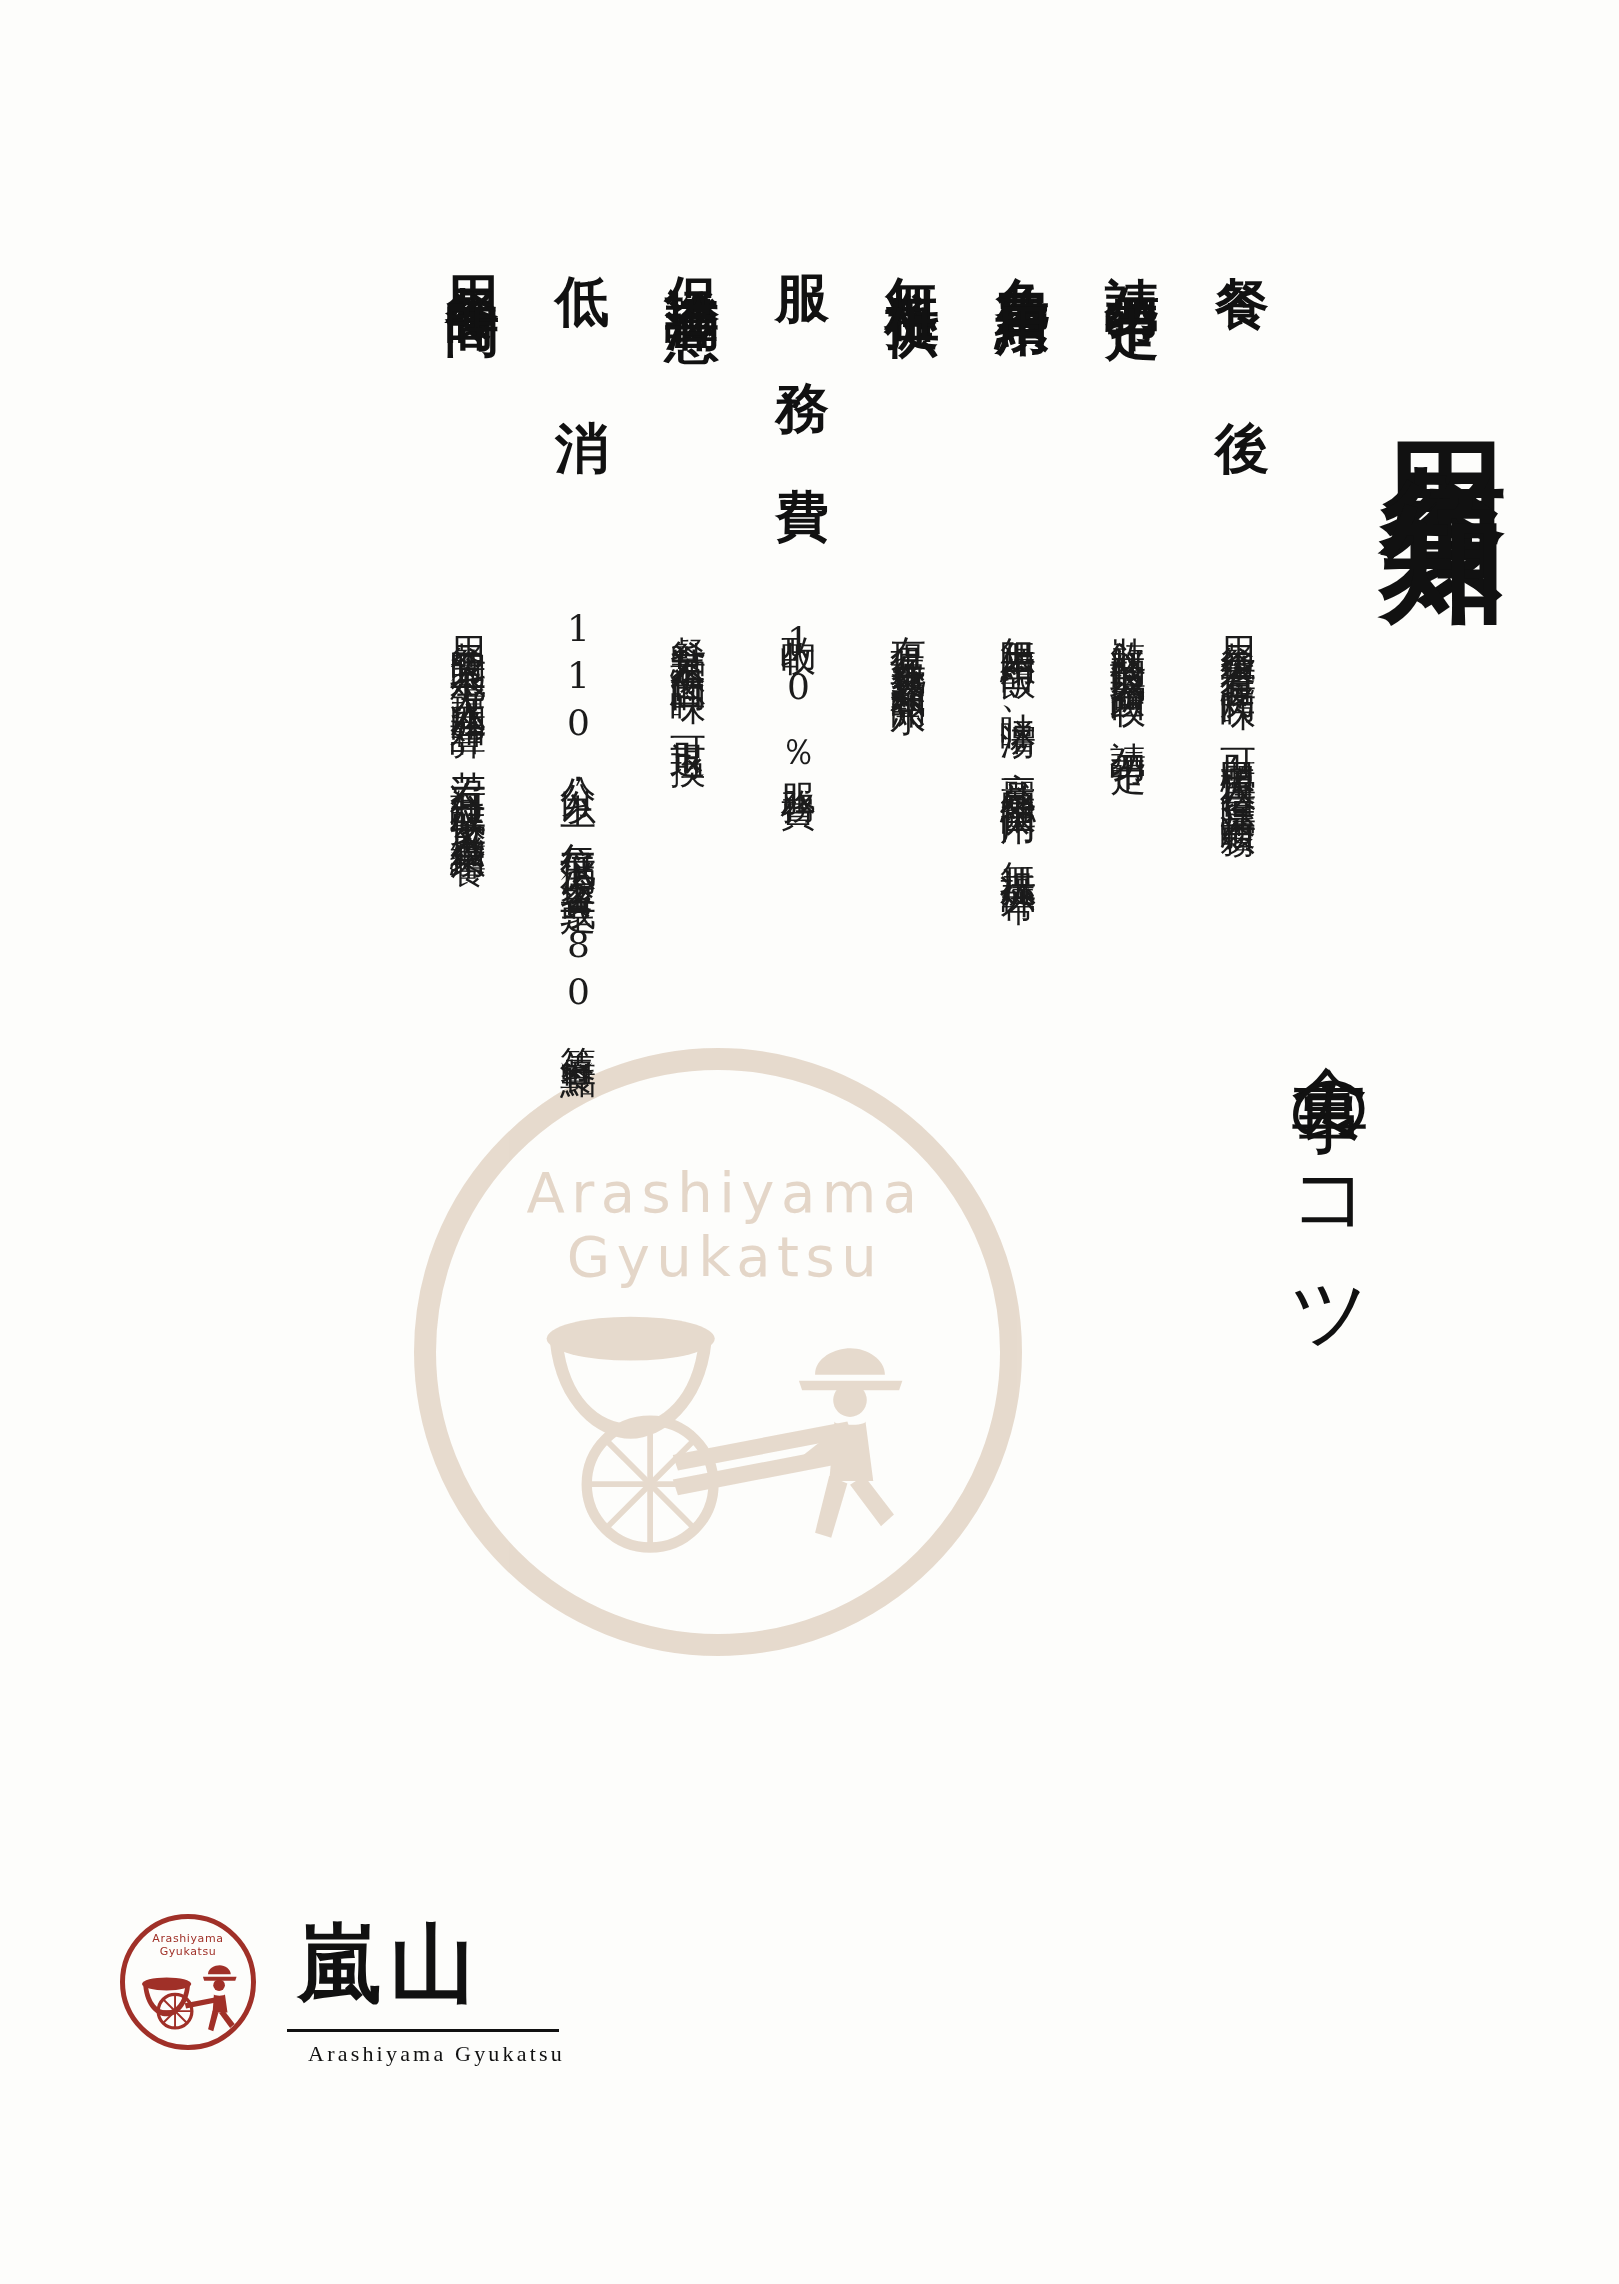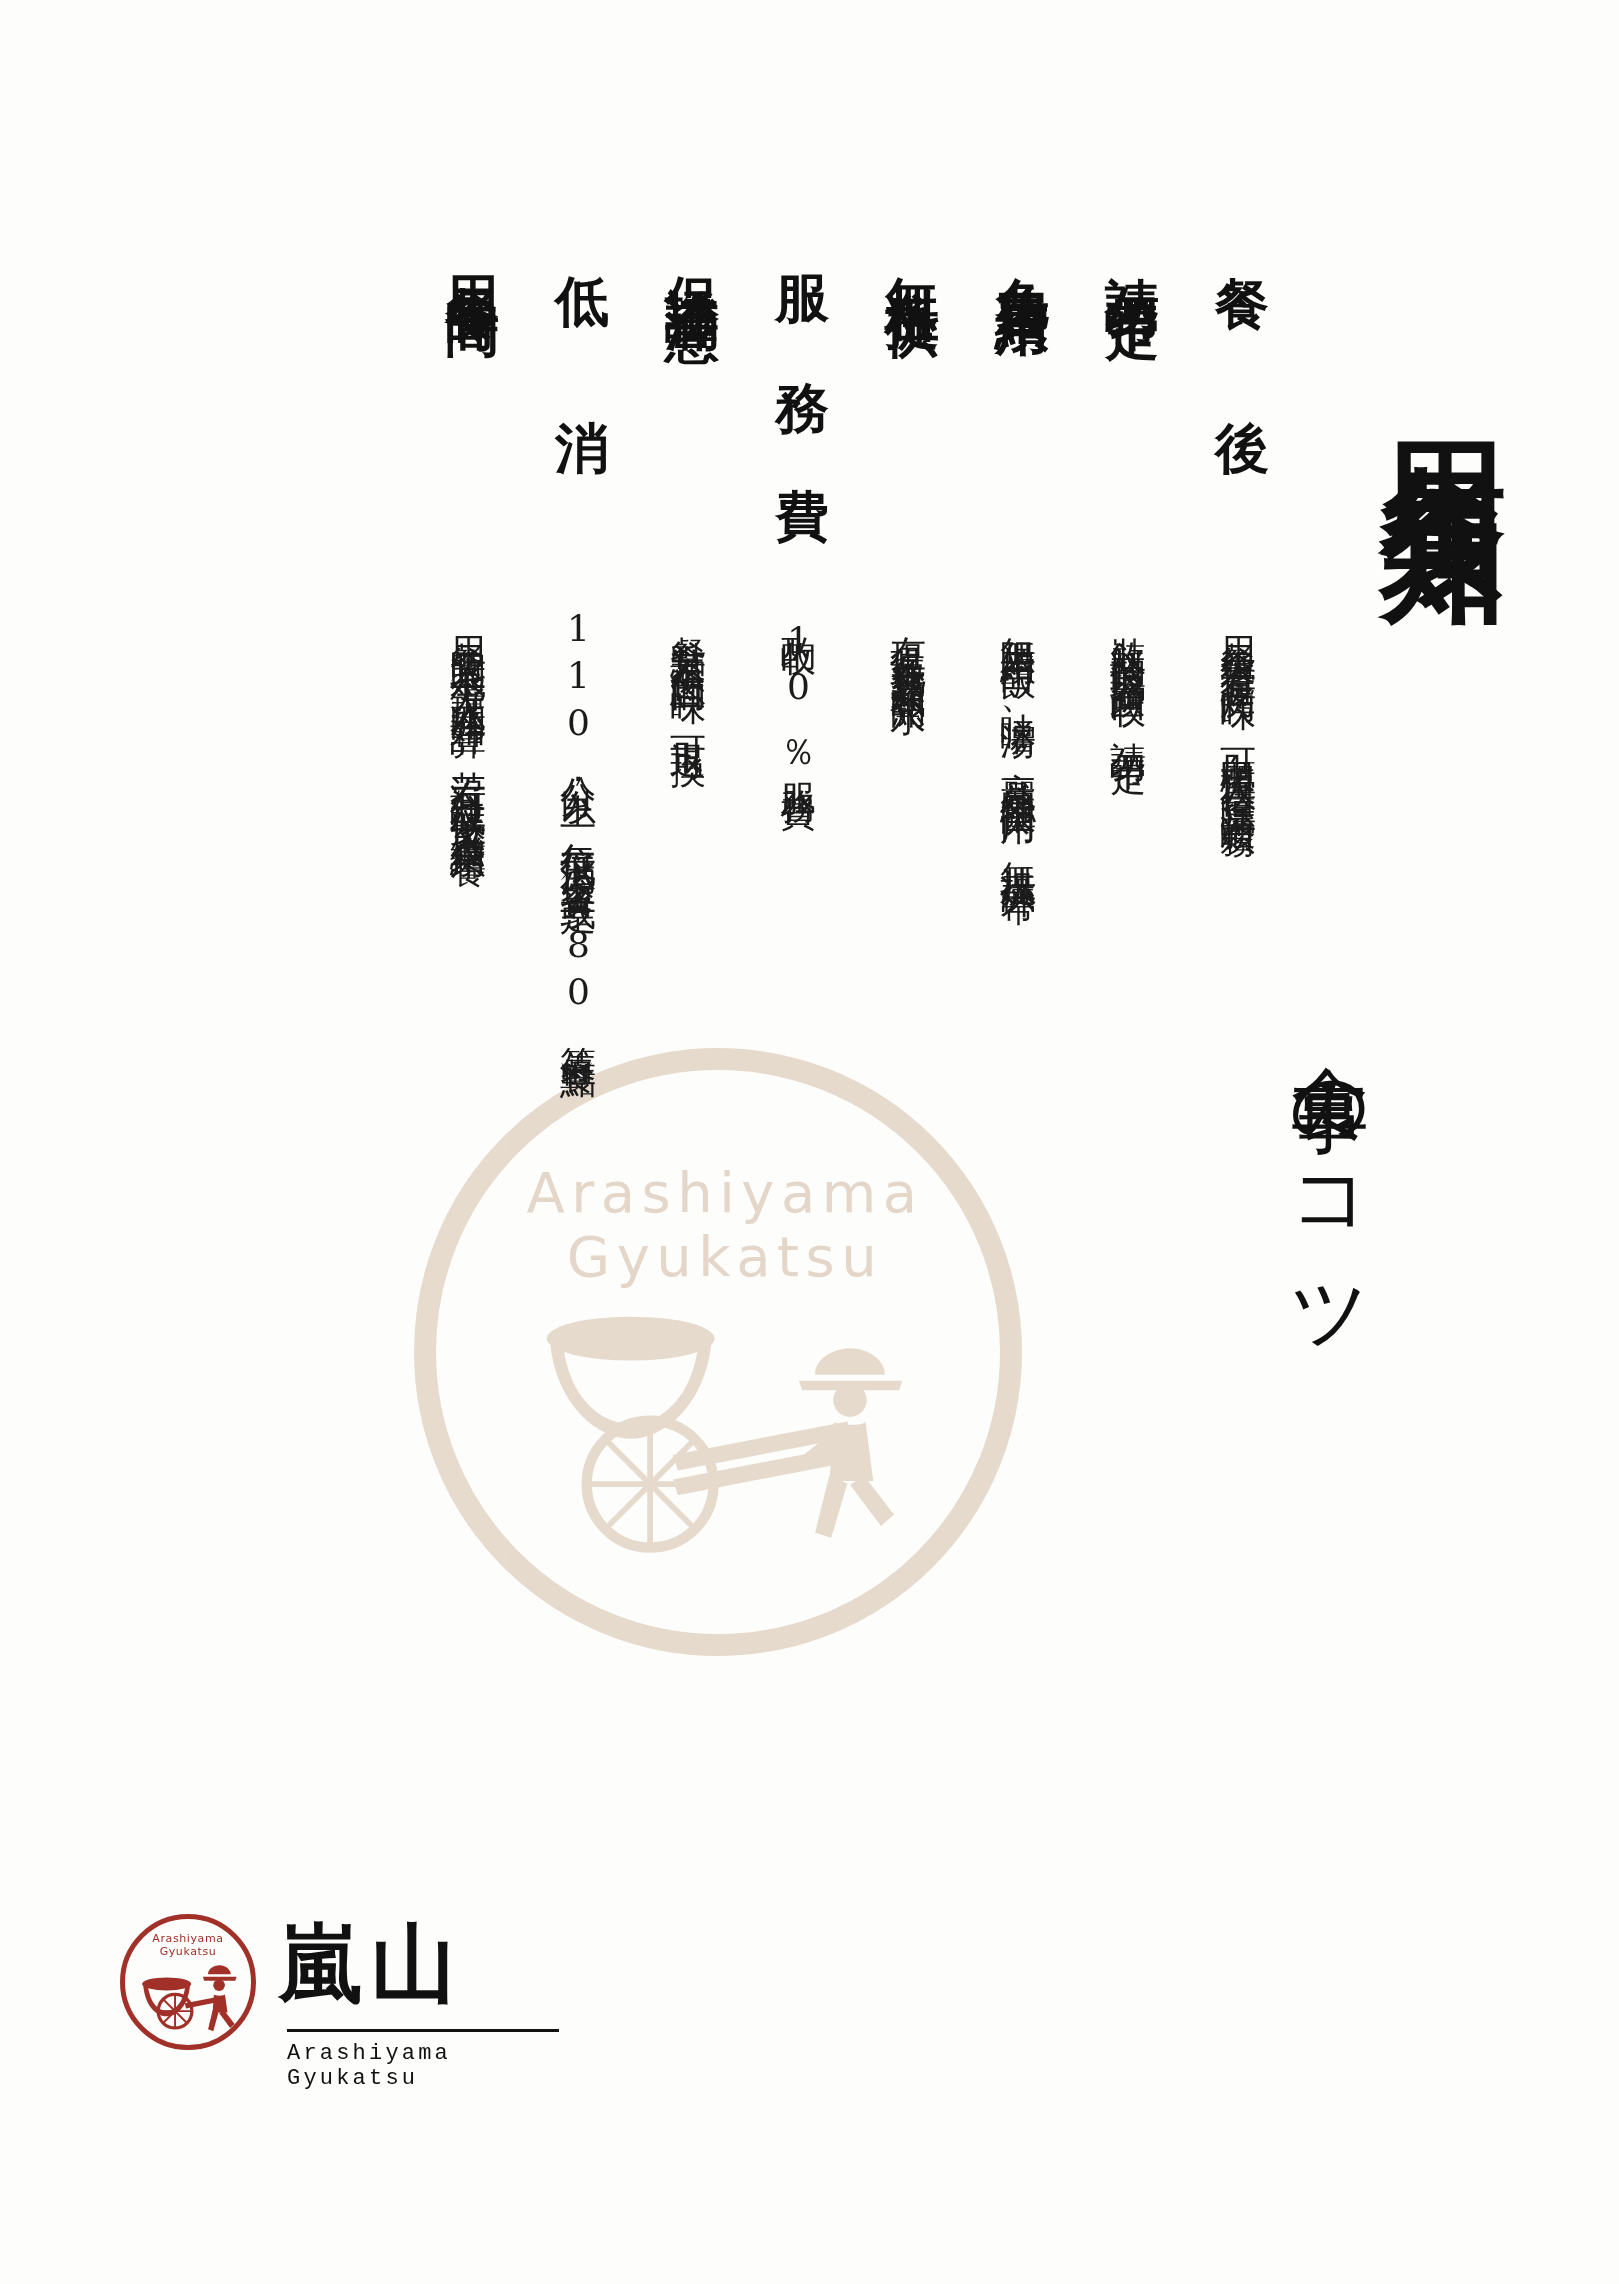--- a/index.html
+++ b/index.html
@@ -138,43 +138,43 @@
     width: 136px;
     text-align: center;
     font-family: "DejaVu Sans", sans-serif;
     font-size: 11px;
     color: #a03028;
     letter-spacing: 0.6px;
     line-height: 1.15;
   }
   #logo-kanji {
     position: absolute;
-    left: 158px;
+    left: 177px;
     top: 6.5px;
     font-size: 85px;
     font-weight: bold;
     letter-spacing: 7.8px;
     color: #111;
     line-height: 1;
   }
   #logo-rule {
     position: absolute;
     left: 167px;
     top: 115px;
     width: 272px;
     height: 3.2px;
     background: #111;
   }
   #logo-roman {
     position: absolute;
     left: 167px;
     top: 127px;
     width: 278px;
-    text-align: left;
-    font-family: Liberation Mono, monospace;
+    text-align: right;
+    font-family: Liberation Serif, serif;
     font-size: 22px;
     letter-spacing: 3.2px;
     color: #111;
   }
 </style>
 </head>
 <body>
 
 <div id="page">
 

